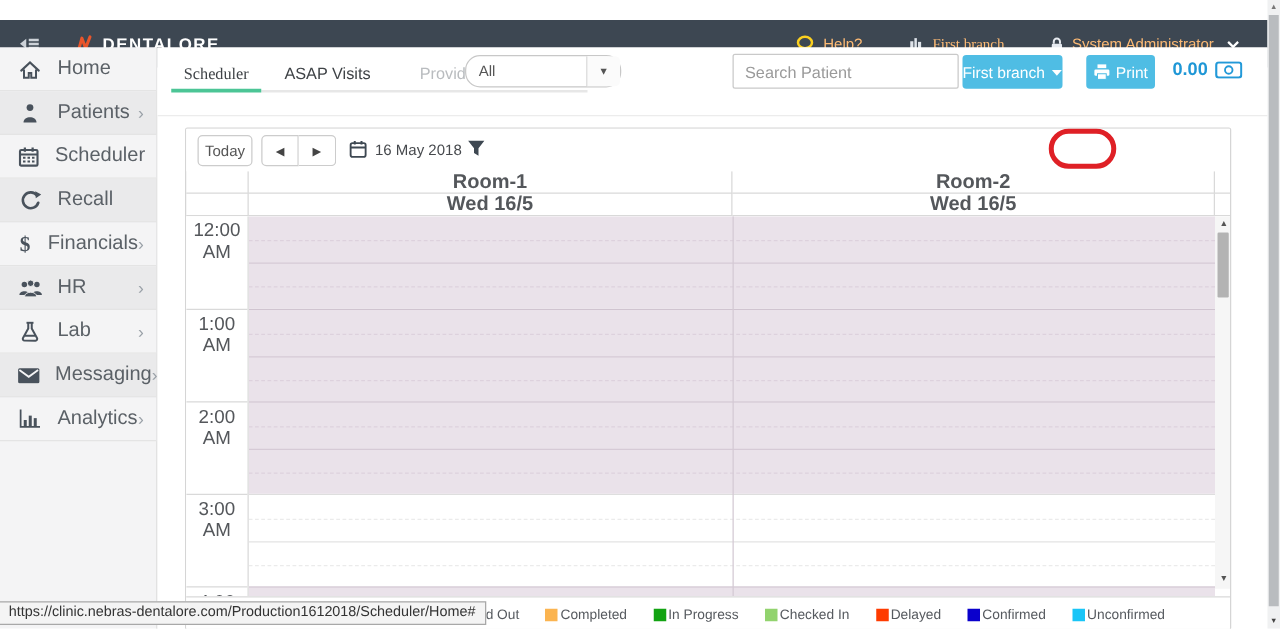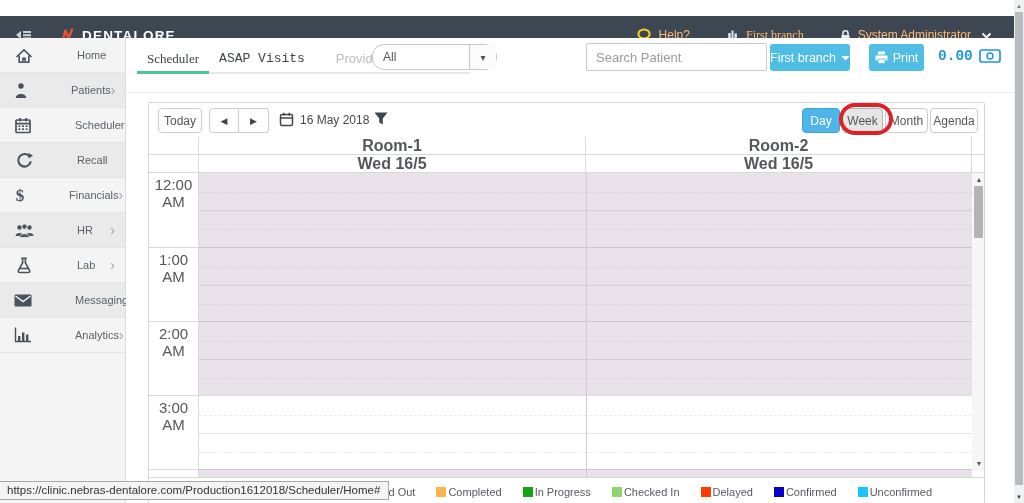--- a/index.html
+++ b/index.html
@@ -20,50 +20,50 @@
   .nav-caret { margin-left:3px; display:flex; align-items:center; }
 
   
   .sidebar { position:absolute; left:0; top:38px; width:126px; height:465px; background:#f4f4f5;
              border-right:1px solid #dcdcdc; }
   .side-item { height:35px; display:flex; align-items:center; padding:0 10px 0 14px;
                border-bottom:1px solid #e4e4e4; cursor:pointer; }
   .side-item:nth-child(odd) { background:#f4f4f5; }
   .side-item:nth-child(even) { background:#eaeaeb; }
   .side-icon { width:20px; margin-right:12px; display:flex; justify-content:center; color:#49525c; }
-  .side-label { font-size:11px; color:#5b6167;margin-left:31px; }
+  .side-label { font-size:16px; color:#5b6167; }
   .side-chev { margin-left:auto; color:#9aa1a8; font-size:14px; line-height:10px; }
 
   
   .content { position:absolute; left:126px; top:38px; width:888px; height:465px; background:#fff; }
   .topbar { position:absolute; left:0; top:0; width:100%; height:55px; background:#fff;
             border-bottom:1px solid #ececec; }
   .tabstrip { position:absolute; left:11px; top:9px; width:333px; height:29px; }
   .tabs-row { display:flex; height:24px; }
   .tab { text-align:center; line-height:24px; font-size:13px; cursor:pointer; }
   .tab:nth-child(1) { width:72px; font-family:"Liberation Serif", serif; color:#3f4347; }
-  .tab:nth-child(2) { width:106px; font-family:Liberation Mono, monospace; color:#3f4347; }
+  .tab:nth-child(2) { width:106px; font-family:Liberation Sans, sans-serif; color:#3f4347; }
   .tab:nth-child(3) { width:90px; color:#b9bcbf; }
   .tab-underline-gray { position:absolute; left:72px; top:25px; width:261px; height:2px; background:#e7e7e7; }
   .tab-underline-green { position:absolute; left:0; top:24px; width:72px; height:3px; background:#4cc596; }
   .combo { position:absolute; left:246px; top:6px; width:125px; height:26px; border:1px solid #c8c8c8;
            border-radius:12px; display:flex; background:#fff; cursor:pointer; }
   .combo-value { flex:1; line-height:24px; padding-left:10px; color:#555; }
   .combo-btn { width:27px; border-left:1px solid #c8c8c8; background:#fbfbfb; display:flex;
                align-items:center; justify-content:center; color:#555; font-size:10px; border-radius:0 4px 4px 0; }
   .search-input { position:absolute; left:460px; top:5px; width:181px; height:28px; border:1px solid #c9c9c9;
                   border-radius:2px; padding:0 9px; font-size:13px; color:#444; font-family:"Liberation Sans",sans-serif; }
   .search-input::placeholder { color:#9a9a9a; }
   .btn-blue { background:#4fbde4; color:#fff; border:none; border-radius:3px; font-size:12.5px;
               display:flex; align-items:center; justify-content:center; gap:5px; cursor:pointer;
               font-family:"Liberation Sans",sans-serif; }
   .branch-btn { position:absolute; left:644px; top:6px; width:80px; height:27px; }
   .print-btn  { position:absolute; left:743px; top:6px; width:55px; height:27px; }
   .balance { position:absolute; left:812px; top:10px; display:flex; align-items:center; gap:6px;
-             color:#1f97d6; font-family:Liberation Mono, monospace; font-weight:bold; font-size:14.5px; }
+             color:#1f97d6; font-family:Liberation Sans, sans-serif; font-weight:bold; font-size:14.5px; }
 
   
   .panel { position:absolute; left:22px; top:64px; width:837px; height:402px; border:1px solid #d5d5d5;
            border-radius:2px; background:#fff; }
   .cal-toolbar { position:relative; height:34px; background:#fff; }
   .btn { background:#fff; border:1px solid #ccc; border-radius:4px; color:#555; font-size:12px;
          display:inline-flex; align-items:center; justify-content:center; cursor:pointer;
          font-family:"Liberation Sans",sans-serif; }
   .today-btn { position:absolute; left:9px; top:5px; width:44px; height:25px; }
   .navgrp { position:absolute; left:60px; top:5px; display:flex; }
@@ -342,26 +342,20 @@
             <rect x="4" y="0.8" width="1.6" height="2.8" fill="#3e4852"></rect>
             <rect x="9.4" y="0.8" width="1.6" height="2.8" fill="#3e4852"></rect>
           </svg>
         </span>
         <span class="date-txt">16 May 2018</span>
         <span class="funnel">
           <svg width="14" height="13" viewBox="0 0 14 13">
             <path d="M0.5,0.5 H13.5 L8.8,6.5 V12.5 L5.2,10.4 V6.5 Z" fill="#3e4852"></path>
           </svg>
         </span>
-        <div class="views" id="views">
-            <button class="btn view-btn v-day active">Day</button>
-            <button class="btn view-btn v-week highlighted">Week</button>
-            <button class="btn view-btn v-month">Month</button>
-            <button class="btn view-btn v-agenda">Agenda</button>
-          </div>
         <div class="red-ring"></div>
       </div>
 
       <div class="cal-header" id="cal-header">
           <div></div>
           <div>Room-1</div>
           <div>Room-2</div>
           <div></div>
           <div></div>
           <div>Wed 16/5</div>

